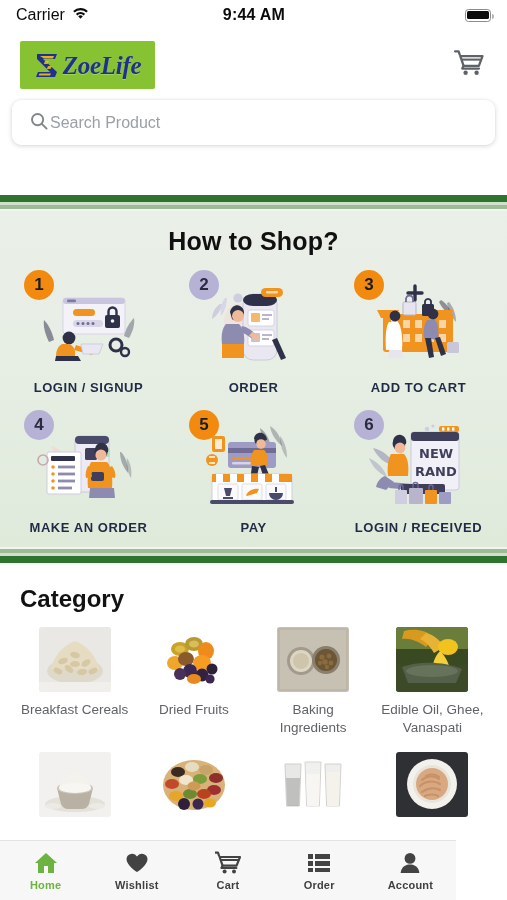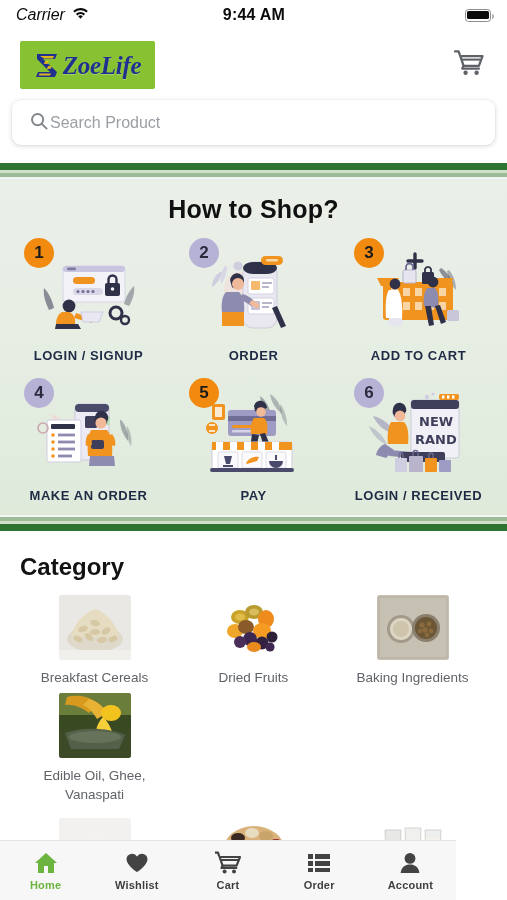--- a/index.html
+++ b/index.html
@@ -9,21 +9,21 @@
     background:#ffffff;
     position:relative;
     overflow:hidden;
   }
 
   
   .statusbar{
     height:30px; display:flex; align-items:center;
     padding:0 16px; background:#ffffff;
   }
-  .sb-left{ display:flex; align-items:center; gap:7px; font-size:16px; font-weight:500; color:#0b0b0b;font-style:italic;}
+  .sb-left{ display:flex; align-items:center; gap:7px; font-size:16px; font-weight:500; color:#0b0b0b;}
   .sb-center{ flex:1; text-align:center; font-size:16px; font-weight:700; color:#0b0b0b; letter-spacing:.2px;}
   .sb-right{ display:flex; align-items:center; justify-content:flex-end; min-width:72px;}
   .battery{ width:26px; height:13px; border:1.6px solid #8c8c8c; border-radius:3.5px; padding:1.4px; position:relative;}
   .battery:after{ content:""; position:absolute; right:-4px; top:4px; width:2.4px; height:5px; background:#b5b5b5; border-radius:0 2px 2px 0;}
   .battery i{ display:block; width:100%; height:100%; background:#0b0b0b; border-radius:1.5px;}
 
   
   .appbar{
     height:70px; display:flex; align-items:center; justify-content:space-between;
     padding:0 20px; background:#ffffff;
@@ -47,21 +47,21 @@
     box-shadow:0 1px 5px rgba(0,0,0,.16), 0 0 0 .5px rgba(0,0,0,.03);
     display:flex; align-items:center; gap:2px; padding:0 18px;
   }
   .search-input{
     border:0; outline:0; flex:1; font-size:16px; color:#3c4043;
     font-family:"Liberation Sans", sans-serif; background:transparent;
   }
   .search-input::placeholder{ color:#9aa0a6; }
 
   
-  .banner{ position:relative; background:#e8eee6; }
+  .banner{ position:relative; background:#e8eee6;margin-top:32px; }
   .band-top, .band-bot{ width:100%; }
   .band-top i, .band-bot i{ display:block; width:100%;}
   .bar-dark{ height:7px; background:#2c7430;}
   .bar-pale{ height:3px; background:#cfe0cb;}
   .bar-mid{ height:4px; background:#9cbb96;}
   .bar-white{ height:2px; background:#f2f6f1;}
 
   .banner-body{
     background:linear-gradient(180deg,#eaefe8 0%,#e7eee4 45%,#dfeadb 100%);
     padding:16px 6px 12px;
@@ -82,21 +82,21 @@
   .step-art{ width:112px; height:88px; position:relative; margin-top:8px;}
   .step-label{
     margin-top:10px; font-size:13px; font-weight:700; color:#1f2a44;
     letter-spacing:.55px; text-align:center; line-height:1.2;
   }
   .steps-row.second{ margin-top:14px;}
 
   
   .cat-section{ padding:22px 20px 0; background:#fff;}
   .cat-title{ font-size:24px; font-weight:700; color:#121212; margin-bottom:14px;}
-  .cat-grid{ display:grid; grid-template-columns:repeat(3,1fr); gap:6px 10px;}
+  .cat-grid{ display:grid; grid-template-columns:repeat(4,1fr); gap:6px 10px;}
   .cat-item{ display:flex; flex-direction:column; align-items:center; cursor:pointer;}
   .cat-thumb{
     width:72px; height:65px; border-radius:3px; overflow:hidden;
     display:block; position:relative;
   }
   .cat-name{
     margin-top:9px; font-size:13.5px; color:#5f6368; text-align:center; line-height:1.35;
   }
   .cat-row2{ margin-top:14px;}
 

